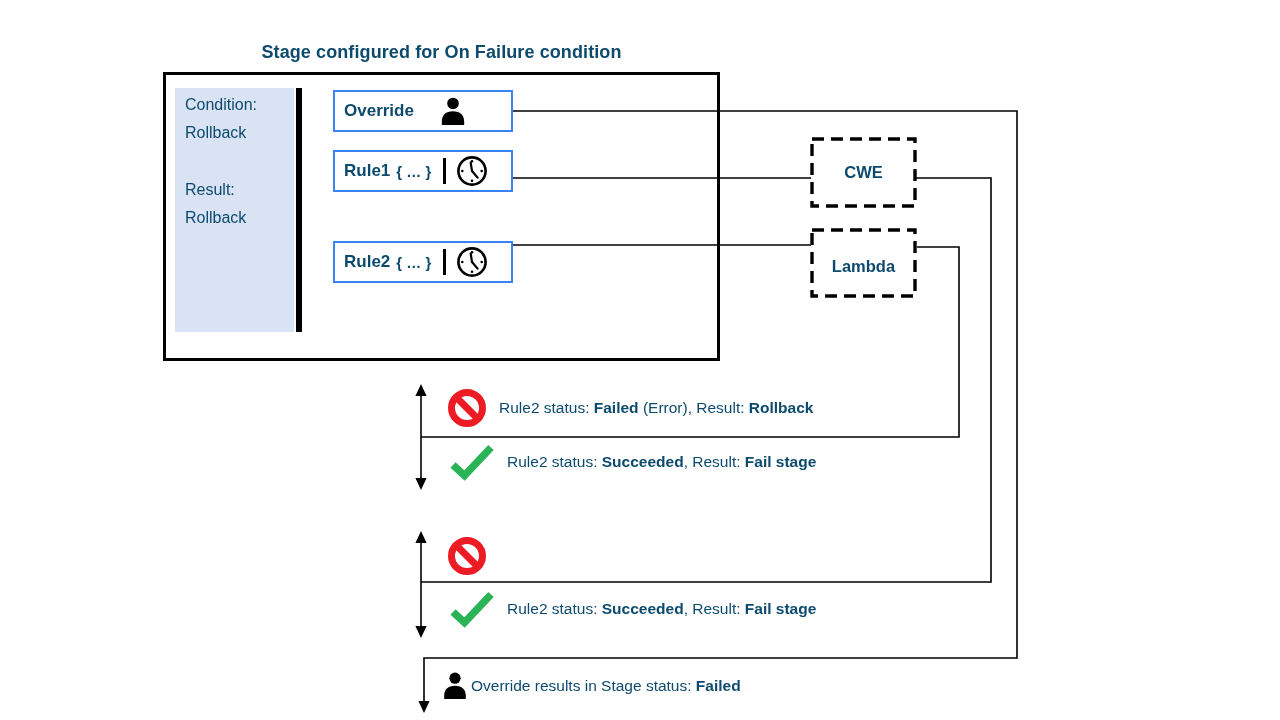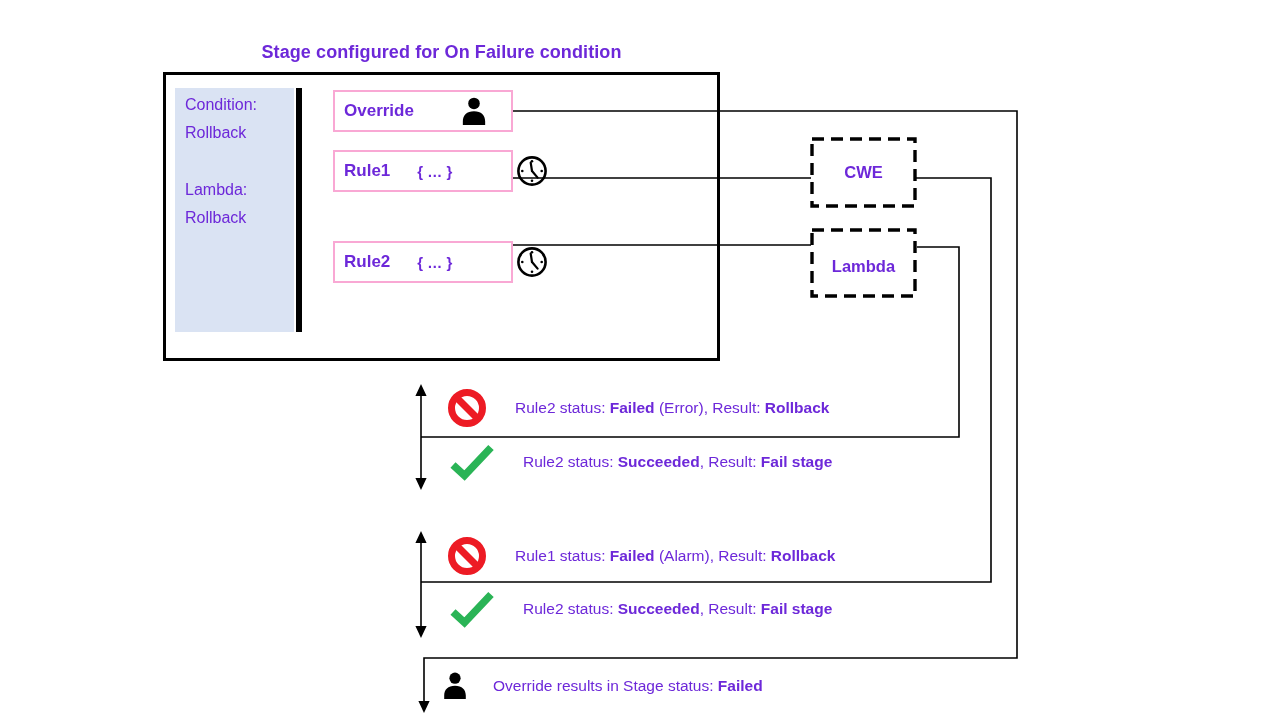--- a/index.html
+++ b/index.html
@@ -1,54 +1,53 @@
 <!DOCTYPE html>
 <html><head>
 <meta charset="utf-8">
 <style>
   html,body{margin:0;padding:0;background:#fff;}
   .canvas{
     position:relative;width:1280px;height:720px;background:#ffffff;
-    font-family:"Liberation Sans", sans-serif;color:#6d28d9;overflow:hidden;
+    font-family:"Liberation Sans", sans-serif;color:#0c4a6e;overflow:hidden;
   }
   .overlay{position:absolute;left:0;top:0;width:1280px;height:720px;pointer-events:none;}
   .abs{position:absolute;}
   .title{
     left:163px;top:42px;width:557px;text-align:center;
     font-size:18px;font-weight:bold;letter-spacing:.1px;
   }
   .stage-box{
     left:163px;top:72px;width:551px;height:283px;
     border:3px solid #000;background:transparent;
   }
   .side-panel{
     left:175px;top:88px;width:119px;height:244px;background:#dae3f3;
     font-size:16px;
   }
   .side-panel span{position:absolute;left:10px;white-space:nowrap;}
   .p-bold{font-weight:normal;}
   .side-bar{left:296px;top:88px;width:6px;height:244px;background:#000;}
   .node{
-    border:2px solid #f9a8d4;background:#fff;display:flex;align-items:center;
+    border:2px solid #3b82f6;background:#fff;display:flex;align-items:center;
     box-sizing:border-box;
-    gap:21px;
   }
   .action-node{left:333px;width:180px;height:42px;padding-left:9px;}
   .node-label{font-size:17px;font-weight:bold;white-space:nowrap;}
   .braces{font-size:15px;font-weight:bold;margin-left:6px;white-space:nowrap;}
   .sep{width:3px;height:26px;background:#000;margin-left:12px;}
   .clock-wrap{margin-left:9px;display:flex;align-items:center;}
   .dashed-node{
     width:107px;display:flex;align-items:center;justify-content:center;
     box-sizing:border-box;
   }
   .dashed-node svg.frame{position:absolute;left:0;top:0;}
   .dashed-label{font-size:16.5px;font-weight:bold;position:relative;}
   .status-row{display:flex;align-items:center;font-size:15.5px;white-space:nowrap;}
-  .status-row .txt{margin-left:28px;}
+  .status-row .txt{margin-left:12px;}
   .status-row b{font-weight:bold;}
   .person-wrap{display:flex;align-items:center;}
 </style>
 </head>
 <body>
 
 <div class="canvas">
 
   <svg class="overlay" viewBox="0 0 1280 720" fill="none" stroke="#000" stroke-width="1.6">
     <path d="M513 111 H1017 V658 H424 V703"></path>
@@ -67,21 +66,21 @@
     </g>
   </svg>
 
   <div class="abs title">Stage configured for On Failure condition</div>
 
   <div class="abs stage-box"></div>
 
   <div class="abs side-panel">
     <span class="p-bold" style="top:8px">Condition:</span>
     <span style="top:36px">Rollback</span>
-    <span class="p-bold" style="top:93px">Lambda:</span>
+    <span class="p-bold" style="top:93px">Result:</span>
     <span style="top:121px">Rollback</span>
   </div>
   <div class="abs side-bar"></div>
 
   <div class="abs node action-node" style="top:90px">
     <span class="node-label">Override</span>
     <span class="person-wrap" style="margin-left:24px">
       <svg width="30" height="31" viewBox="0 0 28 30" fill="#000">
         <circle cx="14" cy="7.2" r="5.6"></circle>
         <path d="M14 14.8 c-7 0 -10.8 3.9 -10.8 9.8 V28 h21.6 v-3.4 c0 -5.9 -3.8 -9.8 -10.8 -9.8 z"></path>
@@ -164,35 +163,34 @@
     <span class="txt"><span>Rule2 status: </span><b>Succeeded</b><span>, Result: </span><b>Fail stage</b></span>
   </div>
 
   <div class="abs status-row" style="left:447px;top:535px;height:41px">
     <span style="display:flex">
       <svg width="40" height="40" viewBox="0 0 40 40">
         <circle cx="20" cy="20" r="15.5" fill="#fff" stroke="#ED1B24" stroke-width="7"></circle>
         <line x1="9" y1="9" x2="31" y2="31" stroke="#ED1B24" stroke-width="7"></line>
       </svg>
     </span>
-    <span class="txt"><span>Rule1 status: </span><b>Failed</b><span> (Alarm), Result: </span><b>Rollback</b></span>
   </div>
 
   <div class="abs status-row" style="left:449px;top:589px;height:40px">
     <span style="display:flex">
       <svg width="46" height="38" viewBox="0 0 46 38">
         <polyline points="4,22 15.5,32.5 42,4.5" fill="none" stroke="#2AB456" stroke-width="7.5"></polyline>
       </svg>
     </span>
     <span class="txt"><span>Rule2 status: </span><b>Succeeded</b><span>, Result: </span><b>Fail stage</b></span>
   </div>
 
   <div class="abs status-row" style="left:441px;top:668px;height:36px">
     <span class="person-wrap">
       <svg width="28" height="32" viewBox="0 0 28 30" fill="#000">
         <circle cx="14" cy="7.2" r="5.6"></circle>
         <path d="M14 14.8 c-7 0 -10.8 3.9 -10.8 9.8 V28 h21.6 v-3.4 c0 -5.9 -3.8 -9.8 -10.8 -9.8 z"></path>
       </svg>
     </span>
-    <span class="txt" style="margin-left:24px"><span>Override results in Stage status: </span><b>Failed</b></span>
+    <span class="txt" style="margin-left:2px"><span>Override results in Stage status: </span><b>Failed</b></span>
   </div>
 
 </div>
 
 </body></html>

